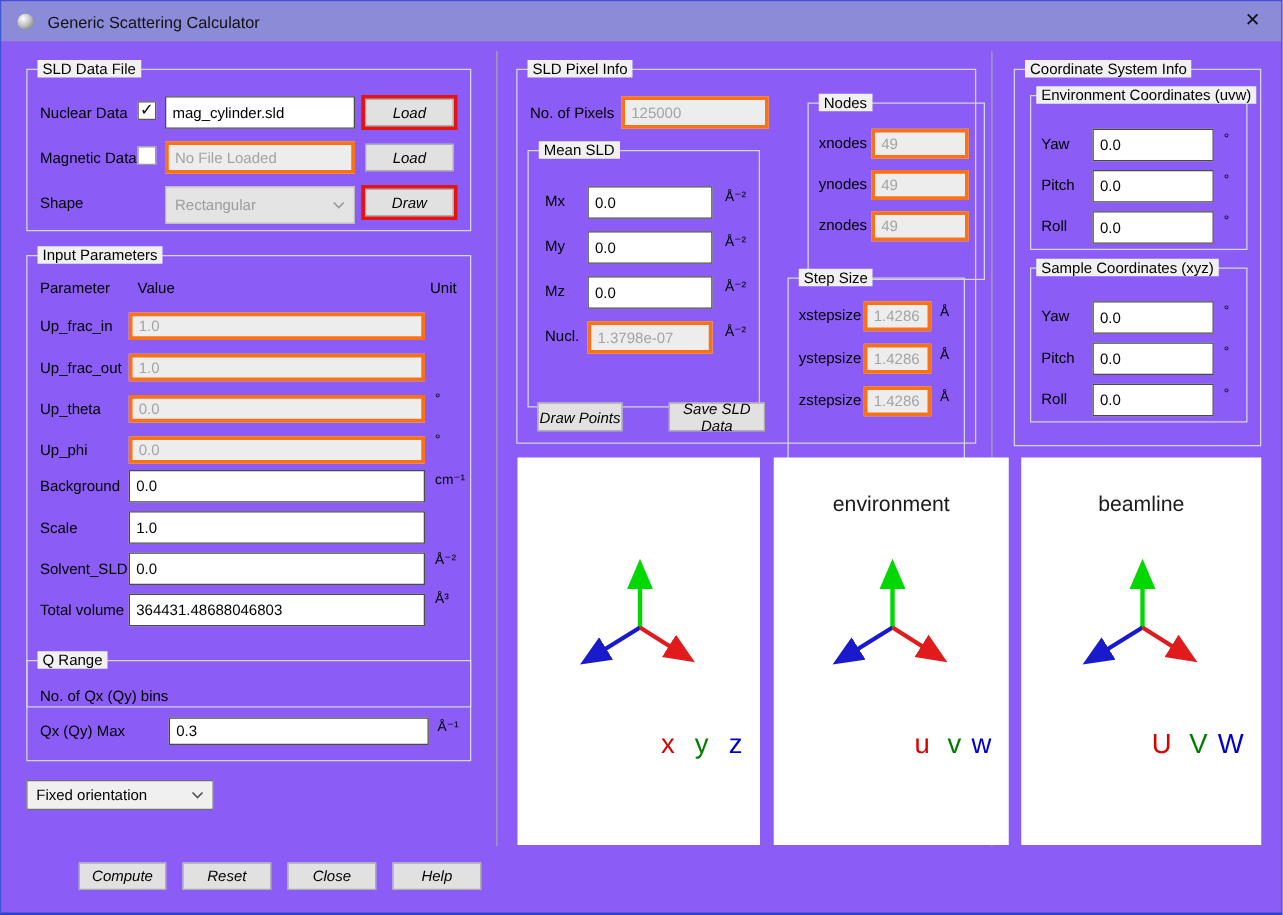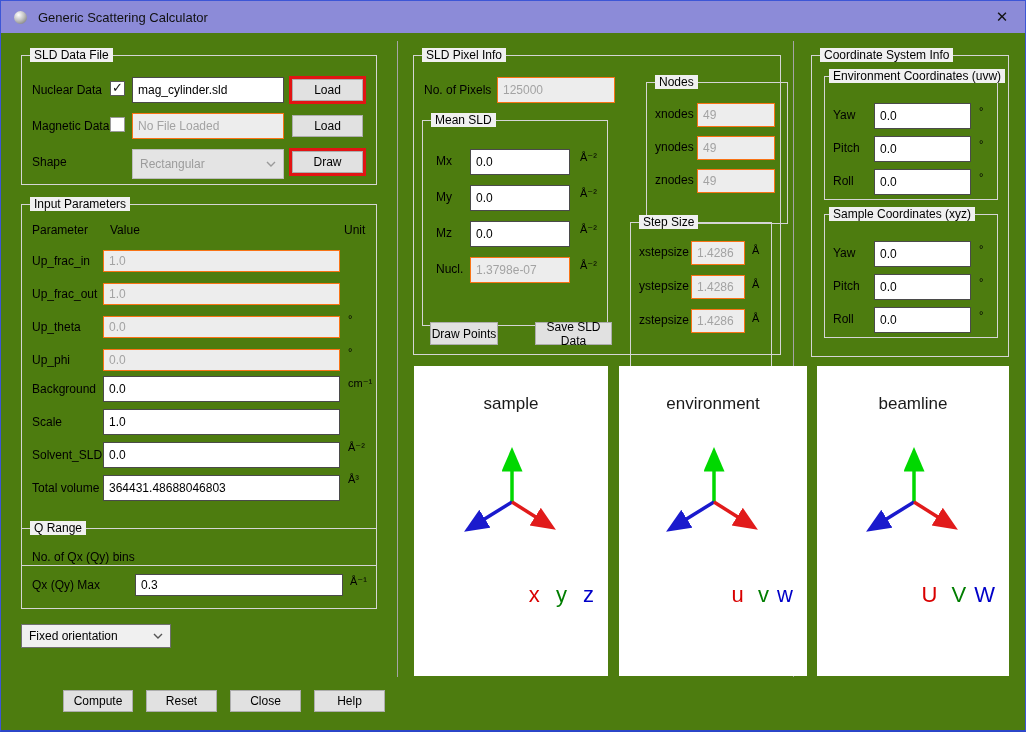--- a/index.html
+++ b/index.html
@@ -1,39 +1,39 @@
 <!DOCTYPE html>
 <html><head>
 <meta charset="utf-8">
 <style>
   * { margin:0; padding:0; box-sizing:border-box; }
   html,body { background:#cfcfcf; }
   body { font-family:"Liberation Sans","DejaVu Sans",sans-serif; }
   #window {
-    position:relative; width:1026px; height:732px; background:#4d7c0f;
+    position:relative; width:1026px; height:732px; background:#8b5cf6;
     border:1px solid #3d56d6; border-bottom:2px solid #2b46c8; overflow:hidden;
   }
   
   #titlebar { position:absolute; left:0; top:0; width:100%; height:32px; background:#8c8bd8; display:flex; align-items:center; }
   .app-icon { width:13px; height:13px; border-radius:50%; margin-left:13px;
     background:radial-gradient(circle at 35% 30%, #ffffff, #c2c2c2 45%, #6f6f6f 95%); }
   .title-text { font-size:13px; color:#111; margin-left:11px; }
   .close-x { position:absolute; right:12px; top:5px; font-size:15px; color:#111; width:22px; height:22px; text-align:center; line-height:22px; cursor:default; }
   
   .vsep { position:absolute; width:1px; background:#a5a5a5; top:40px; height:636px; }
   
   .group { position:absolute; border:1px solid #d5d5d5; }
   .gtitle { position:absolute; top:-8px; left:8px; background:#f0f0f0; padding:0 4px; font-size:12px; color:#000; white-space:nowrap; }
   .lbl { position:absolute; font-size:12px; color:#000; white-space:nowrap; }
   .unit { position:absolute; font-size:11px; color:#000; white-space:nowrap; }
   
   .field { position:absolute; background:#fff; border:1px solid #4a4a4a; font-size:12px; color:#000; padding:0 5px; outline:none; font-family:inherit; }
-  .field.dis { background:#ededed; border:1px solid #f97316; color:#a3a3a3; }
-  
-  .btn { position:absolute; background:#e1e1e1; border:1px solid #adadad; font-size:12px; color:#000; font-family:inherit; display:flex; align-items:center; justify-content:center; cursor:default; }
+  .field.dis { background:#ededed; border:3px solid #f97316; color:#a3a3a3; }
+  
+  .btn { position:absolute; background:#e1e1e1; border:1px solid #adadad; font-size:12px; color:#000; font-family:inherit; display:flex; align-items:center; justify-content:center; cursor:default;font-style:italic; }
   .btn.red-hl { box-shadow:0 0 0 3px #e21414; }
   
   .cb { position:absolute; width:15px; height:15px; background:#fff; border:1px solid #5a5a5a; font-size:13px; line-height:13px; text-align:center; color:#111; }
   .cb.unchecked { border:1px solid #9a9a9a; }
   .cb.checked::after { content:"✓"; position:relative; top:-1px; }
   
   .combo { position:absolute; display:flex; align-items:center; font-size:12px; padding:0 24px 0 7px; }
   .combo.dis { background:#e4e4e4; border:1px solid #bdbdbd; color:#9c9c9c; }
   .combo.en { background:#f0f0f0; border:1px solid #707070; color:#000; }
   .combo svg { position:absolute; right:5px; top:50%; transform:translateY(-50%); }
@@ -224,21 +224,20 @@
       <span class="lbl" style="left:8px;top:64px">Pitch</span>
       <input class="field" style="left: 49px; top: 59px; width: 97px; height: 26px;" value="0.0">
       <span class="unit" style="left:154px;top:61px">°</span>
       <span class="lbl" style="left:8px;top:97px">Roll</span>
       <input class="field" style="left: 49px; top: 92px; width: 97px; height: 26px;" value="0.0">
       <span class="unit" style="left:154px;top:94px">°</span>
     </div>
   </div>
 
   <div class="axpanel" style="left:413px;width:194px">
-    <div class="ax-title">sample</div>
     <svg class="ax-svg" width="130" height="120" viewBox="0 0 130 120">
       <line x1="66" y1="66" x2="66" y2="18" stroke="#00d800" stroke-width="3.5" marker-end="url(#ah-g)"></line>
       <line x1="66" y1="66" x2="24" y2="92" stroke="#1a1acd" stroke-width="3.5" marker-end="url(#ah-b)"></line>
       <line x1="66" y1="66" x2="104" y2="90" stroke="#e11b1b" stroke-width="3.5" marker-end="url(#ah-r)"></line>
     </svg>
     <div class="ax-labels">
       <span class="axis-r">x</span>
       <span class="axis-g gap10">y</span>
       <span class="axis-b gap10">z</span>
     </div>

